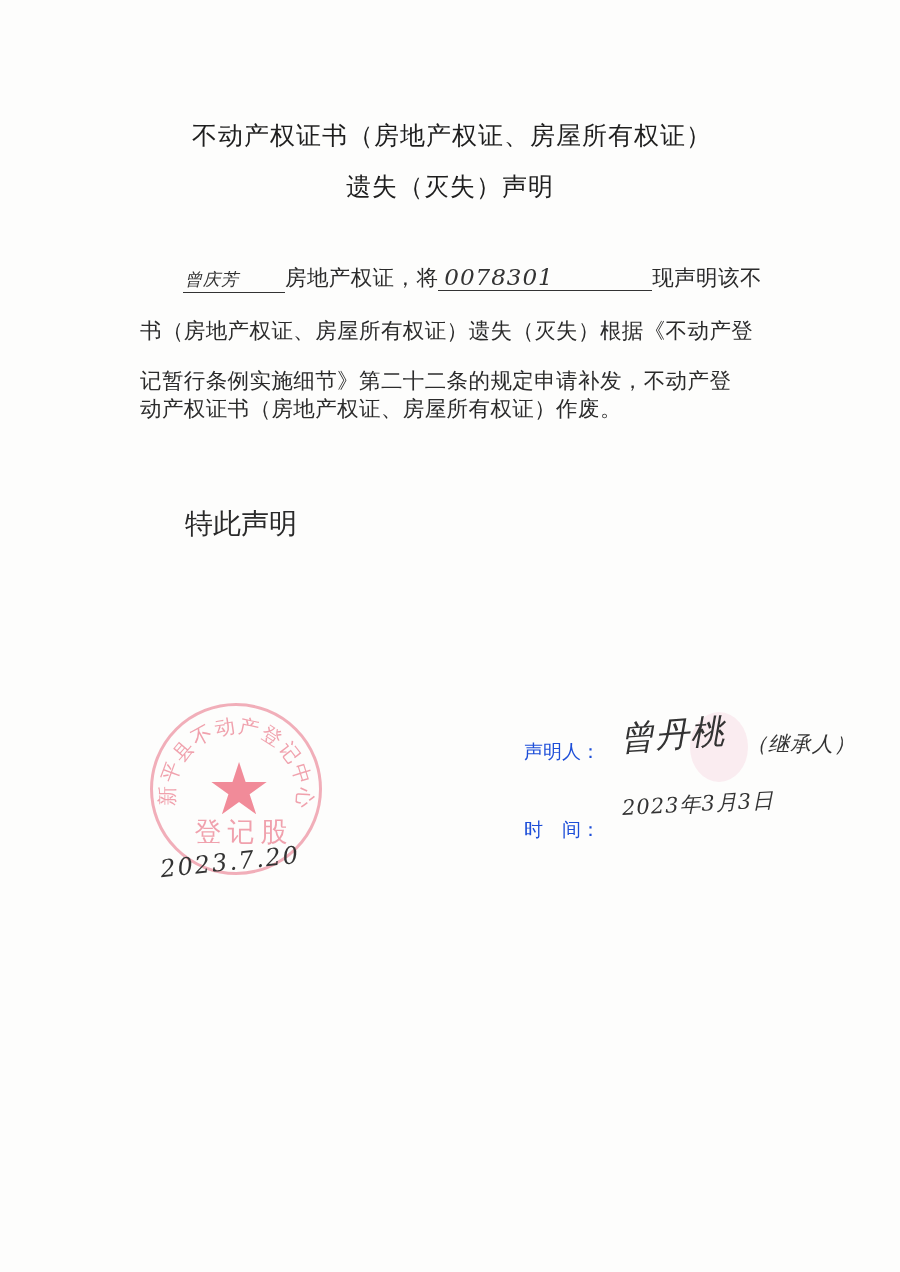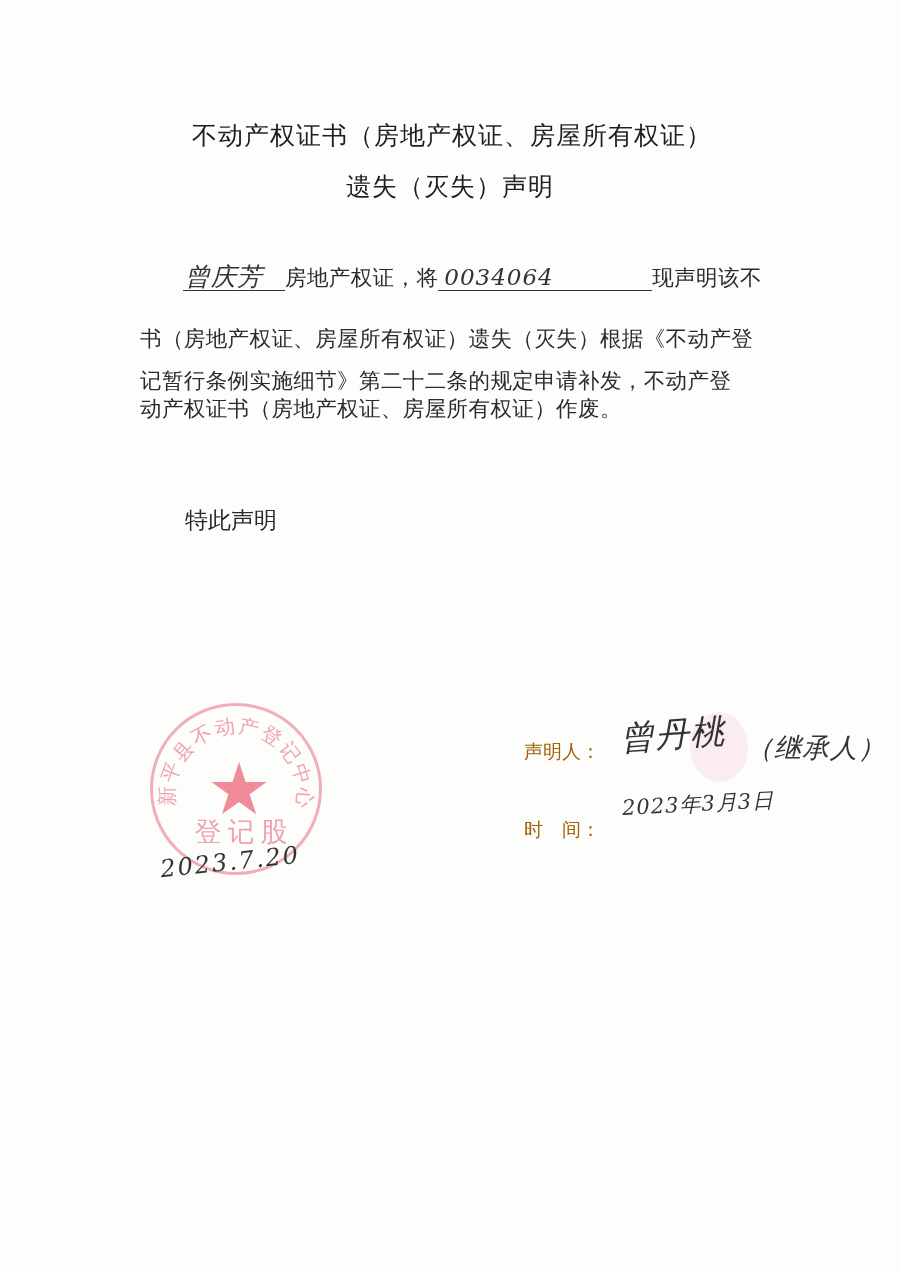--- a/index.html
+++ b/index.html
@@ -21,26 +21,26 @@
     font-size:21.5px; letter-spacing:0.4px;
     font-family:"DejaVu Sans", "Liberation Sans", sans-serif;
     white-space:nowrap; color:#2b2b2b;
   }
   .hand {
     font-family:"DejaVu Serif", serif; font-style:italic;
     color:#333; letter-spacing:1px;
   }
   .uline { display:inline-block; border-bottom:1.5px solid #333; text-align:left; }
   #l1 { top:263px; left:183px; }
-  #name-field { width:100px; font-size:25px; line-height:26px; padding-left:2px; }
+  #name-field { width:100px; font-size:17px; line-height:26px; padding-left:2px; }
   #cert-field { width:208px; font-size:23px; line-height:26px; padding-left:6px; }
-  #l2 { top:316px;margin-top:8px; }
+  #l2 { top:316px; }
   #l3 { top:366px; }
   #l4 { top:394px; }
-  #closing { position:absolute; left:185px; top:505px; font-size:23px;
+  #closing { position:absolute; left:185px; top:505px; font-size:28px;
     font-family:"DejaVu Sans","Liberation Sans",sans-serif; }
 
   
   #stamp {
     position:absolute; left:150px; top:703px; width:172px; height:172px;
     border:3px solid rgba(232,110,130,0.55); border-radius:50%;
     box-sizing:border-box;
   }
   #stamp-star {
     position:absolute; left:50px; top:48px; width:72px; height:70px;
@@ -56,39 +56,39 @@
     font-family:"DejaVu Sans",sans-serif;
   }
   #stamp-date {
     position:absolute; left:160px; top:848px; font-size:24px;
     font-family:"DejaVu Serif",serif; font-style:italic; color:#333;
     transform:rotate(-6deg); letter-spacing:2px;
   }
 
   
   .sig-label { position:absolute; left:524px; font-size:19px;
-    font-family:"DejaVu Sans","Liberation Sans",sans-serif; color:#a16207; }
+    font-family:"DejaVu Sans","Liberation Sans",sans-serif; color:#1d4ed8; }
   #decl-label { top:739px; }
   #time-label { top:789px; letter-spacing:0;margin-top:28px; }
   #decl-name { position:absolute; left:620px; top:712px; font-size:34px; transform:rotate(-4deg); }
-  #decl-role { position:absolute; left:746px; top:730px; font-size:27px; }
+  #decl-role { position:absolute; left:746px; top:730px; font-size:21px; }
   #decl-date { position:absolute; left:622px; top:790px; font-size:21px; transform:rotate(-3deg); }
   #thumbprint {
     position:absolute; left:690px; top:712px; width:58px; height:70px;
     border-radius:50%; background:rgba(240,160,190,0.18);
   }
 </style>
 </head>
 <body>
 
 <div id="t1" class="title">不动产权证书（房地产权证、房屋所有权证）</div>
 <div id="t2" class="title">遗失（灭失）声明</div>
 
 <div id="l1" class="line">
-  <span id="name-field" class="uline hand">曾庆芳</span><span>房地产权证，将</span><span id="cert-field" class="uline hand">0034064</span><span>现声明该不</span>
+  <span id="name-field" class="uline hand">曾庆芳</span><span>房地产权证，将</span><span id="cert-field" class="uline hand">0078301</span><span>现声明该不</span>
 </div>
 <div id="l2" class="line">书（房地产权证、房屋所有权证）遗失（灭失）根据《不动产登</div>
 <div id="l3" class="line">记暂行条例实施细节》第二十二条的规定申请补发，不动产登</div>
 <div id="l4" class="line">动产权证书（房地产权证、房屋所有权证）作废。</div>
 
 <div id="closing">特此声明</div>
 
 <div id="stamp">
   <svg id="stamp-arc" viewBox="0 0 166 166">
     <defs>

